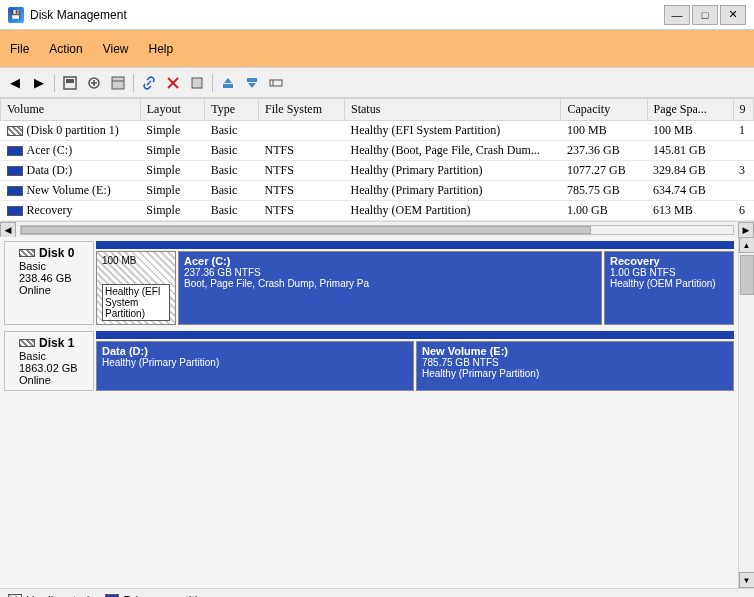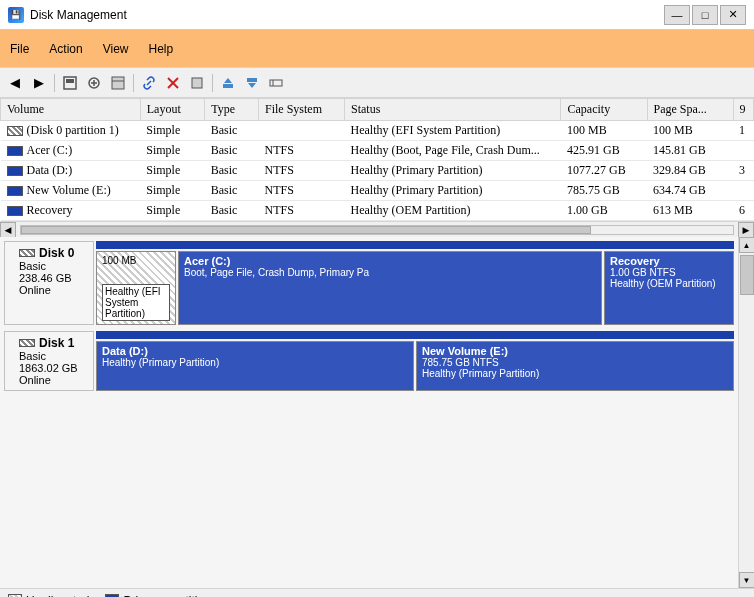--- a/index.html
+++ b/index.html
@@ -447,21 +447,21 @@
             <td>100 MB</td>
             <td>100 MB</td>
             <td>1</td>
           </tr>
           <tr>
             <td><span><span style="width:16px;height:10px;background:#1a3faa;display:inline-block;border:1px solid #555;vertical-align:middle;margin-right:4px;"></span></span>Acer (C:)</td>
             <td>Simple</td>
             <td>Basic</td>
             <td>NTFS</td>
             <td>Healthy (Boot, Page File, Crash Dum...</td>
-            <td>425.91 GB</td>
+            <td>237.36 GB</td>
             <td>145.81 GB</td>
             <td></td>
           </tr>
           <tr>
             <td><span><span style="width:16px;height:10px;background:#1a3faa;display:inline-block;border:1px solid #555;vertical-align:middle;margin-right:4px;"></span></span>Data (D:)</td>
             <td>Simple</td>
             <td>Basic</td>
             <td>NTFS</td>
             <td>Healthy (Primary Partition)</td>
             <td>1077.27 GB</td>
@@ -520,20 +520,21 @@
 
               <div class="segment segment-efi">
                 <div class="segment-size">100 MB</div>
                 <div style="margin-top:16px;">
                   <span class="efi-label">Healthy (EFI System Partition)</span>
                 </div>
               </div>
 
               <div class="segment segment-c">
                 <div class="segment-label">Acer (C:)</div>
+                <div class="segment-size">237.36 GB NTFS</div>
                 <div class="segment-status">Boot, Page File, Crash Dump, Primary Pa</div>
               </div>
 
               <div class="segment segment-recovery">
                 <div class="segment-label">Recovery</div>
                 <div class="segment-size">1.00 GB NTFS</div>
                 <div class="segment-status">Healthy (OEM Partition)</div>
               </div>
             </div>
           </div>

